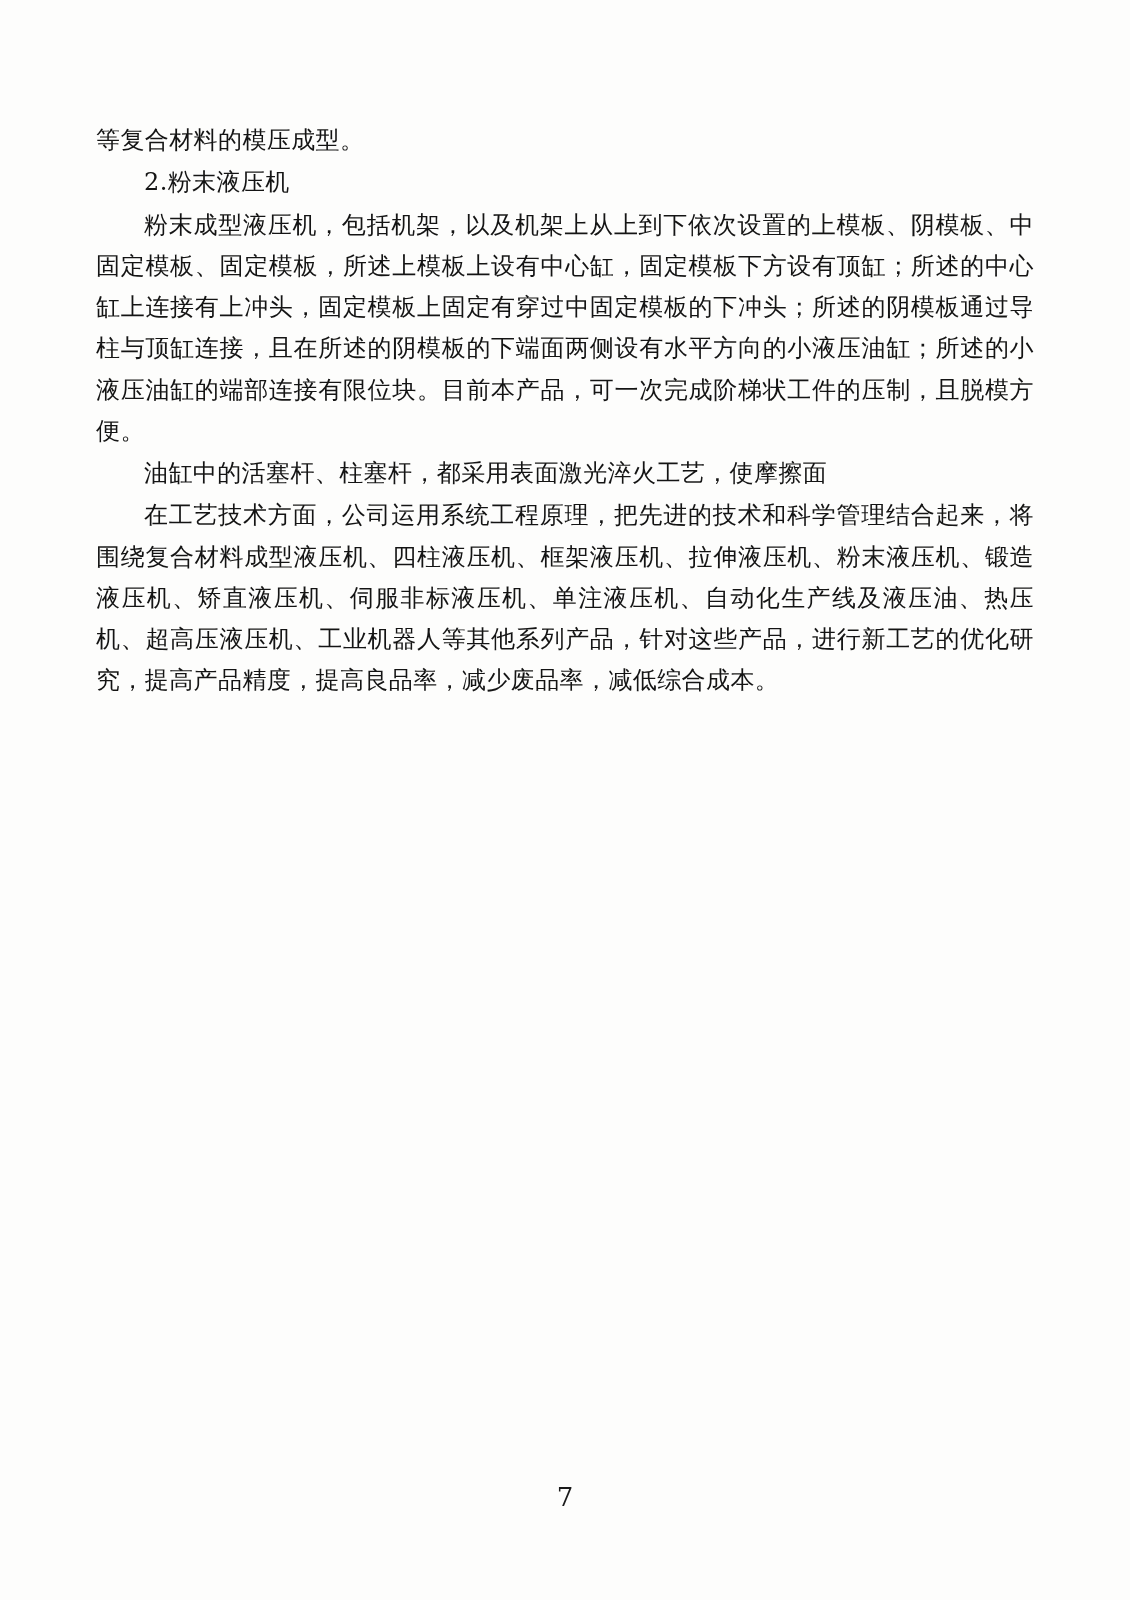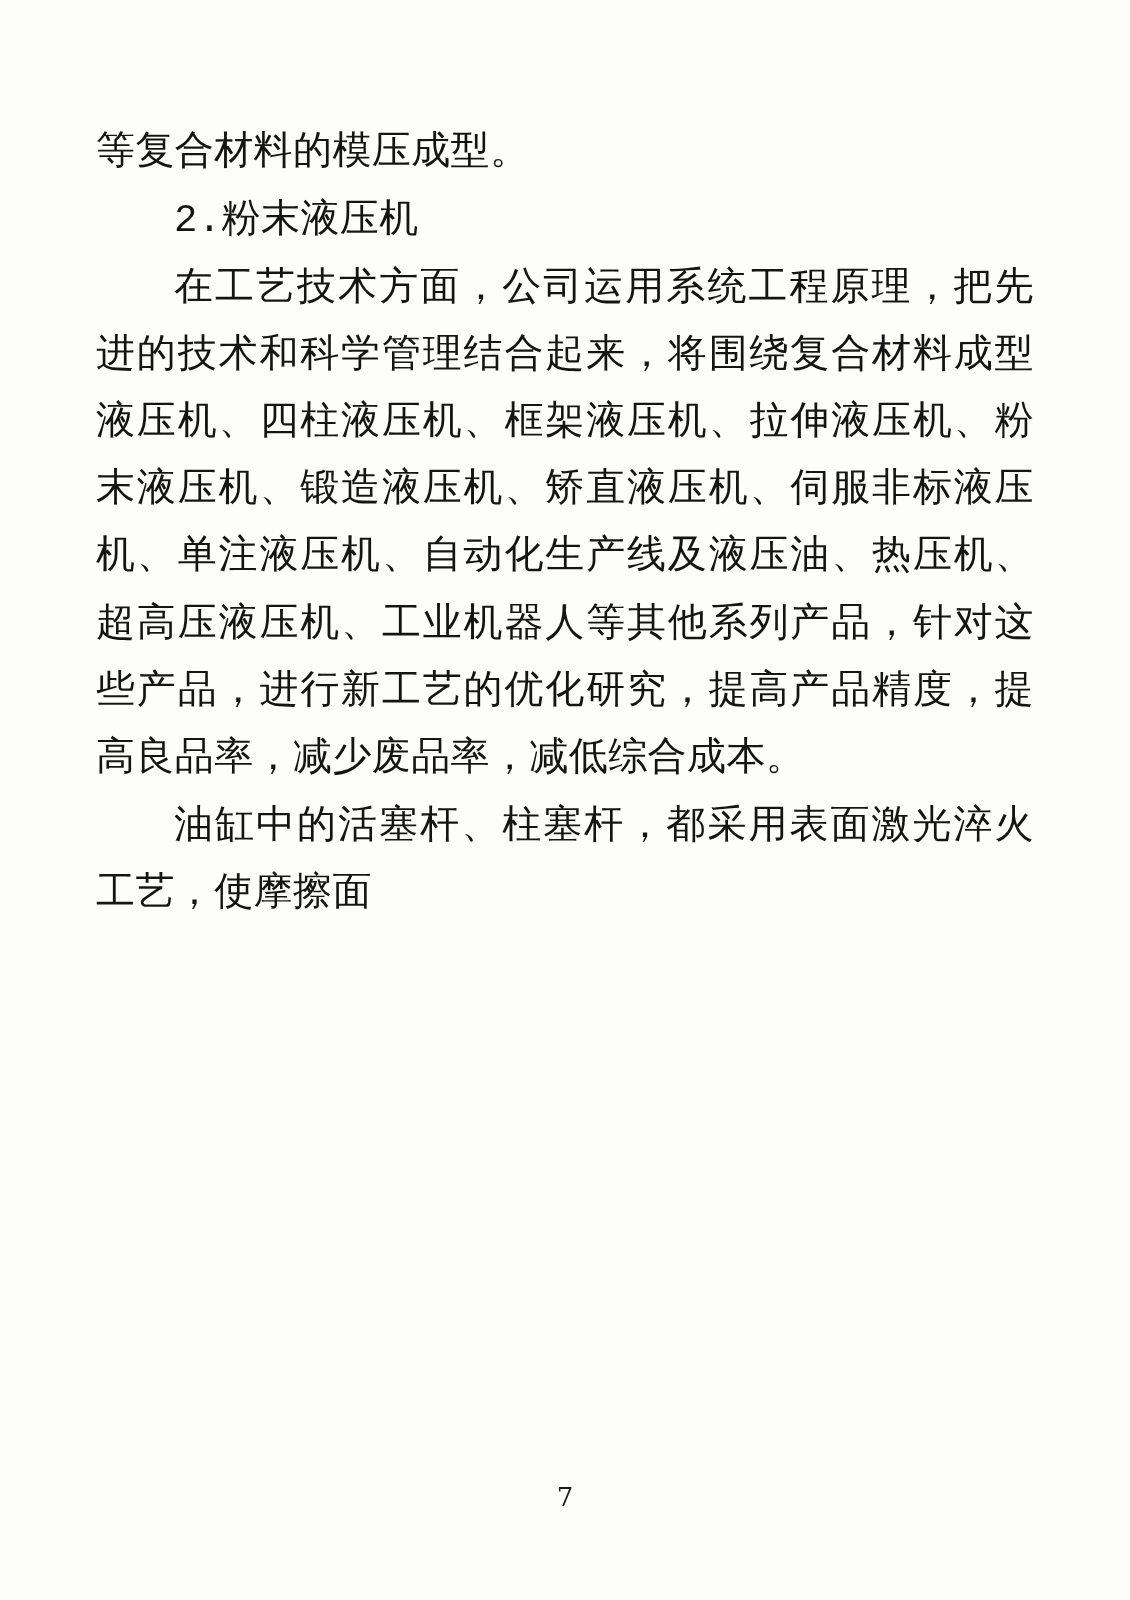--- a/index.html
+++ b/index.html
@@ -16,27 +16,26 @@
   .page {
     position: relative;
     width: 1130px;
     height: 1600px;
     background: #fdfdfc;
     box-sizing: border-box;
     padding: 120px 96px 60px 96px;
     overflow: hidden;
   }
   .doc-body {
-    font-size: 39px;
+    font-size: 24px;
     line-height: 1.72;
     text-align: justify;
     text-justify: inter-ideograph;
     letter-spacing: 0.4px;
     color: #141414;
-    font-family: Liberation Mono, monospace;
   }
   .para {
     margin: 0 0 1px 0;
     text-indent: 0;
   }
   .para.indent {
     text-indent: 2em;
   }
   .page-number {
     position: absolute;
@@ -49,17 +48,18 @@
     color: #1a1a1a;
   }
 </style>
 </head>
 <body>
 
 <div class="page">
   <div class="doc-body">
     <p class="para">等复合材料的模压成型。</p>
     <p class="para indent">2.粉末液压机</p>
+    <p class="para indent">粉末成型液压机，包括机架，以及机架上从上到下依次设置的上模板、阴模板、中固定模板、固定模板，所述上模板上设有中心缸，固定模板下方设有顶缸；所述的中心缸上连接有上冲头，固定模板上固定有穿过中固定模板的下冲头；所述的阴模板通过导柱与顶缸连接，且在所述的阴模板的下端面两侧设有水平方向的小液压油缸；所述的小液压油缸的端部连接有限位块。目前本产品，可一次完成阶梯状工件的压制，且脱模方便。</p>
+    <p class="para indent">油缸中的活塞杆、柱塞杆，都采用表面激光淬火工艺，使摩擦面</p>
     <p class="para indent">在工艺技术方面，公司运用系统工程原理，把先进的技术和科学管理结合起来，将围绕复合材料成型液压机、四柱液压机、框架液压机、拉伸液压机、粉末液压机、锻造液压机、矫直液压机、伺服非标液压机、单注液压机、自动化生产线及液压油、热压机、超高压液压机、工业机器人等其他系列产品，针对这些产品，进行新工艺的优化研究，提高产品精度，提高良品率，减少废品率，减低综合成本。</p>
-    <p class="para indent">油缸中的活塞杆、柱塞杆，都采用表面激光淬火工艺，使摩擦面</p>
   </div>
   <div class="page-number">7</div>
 </div>
 
 </body></html>

